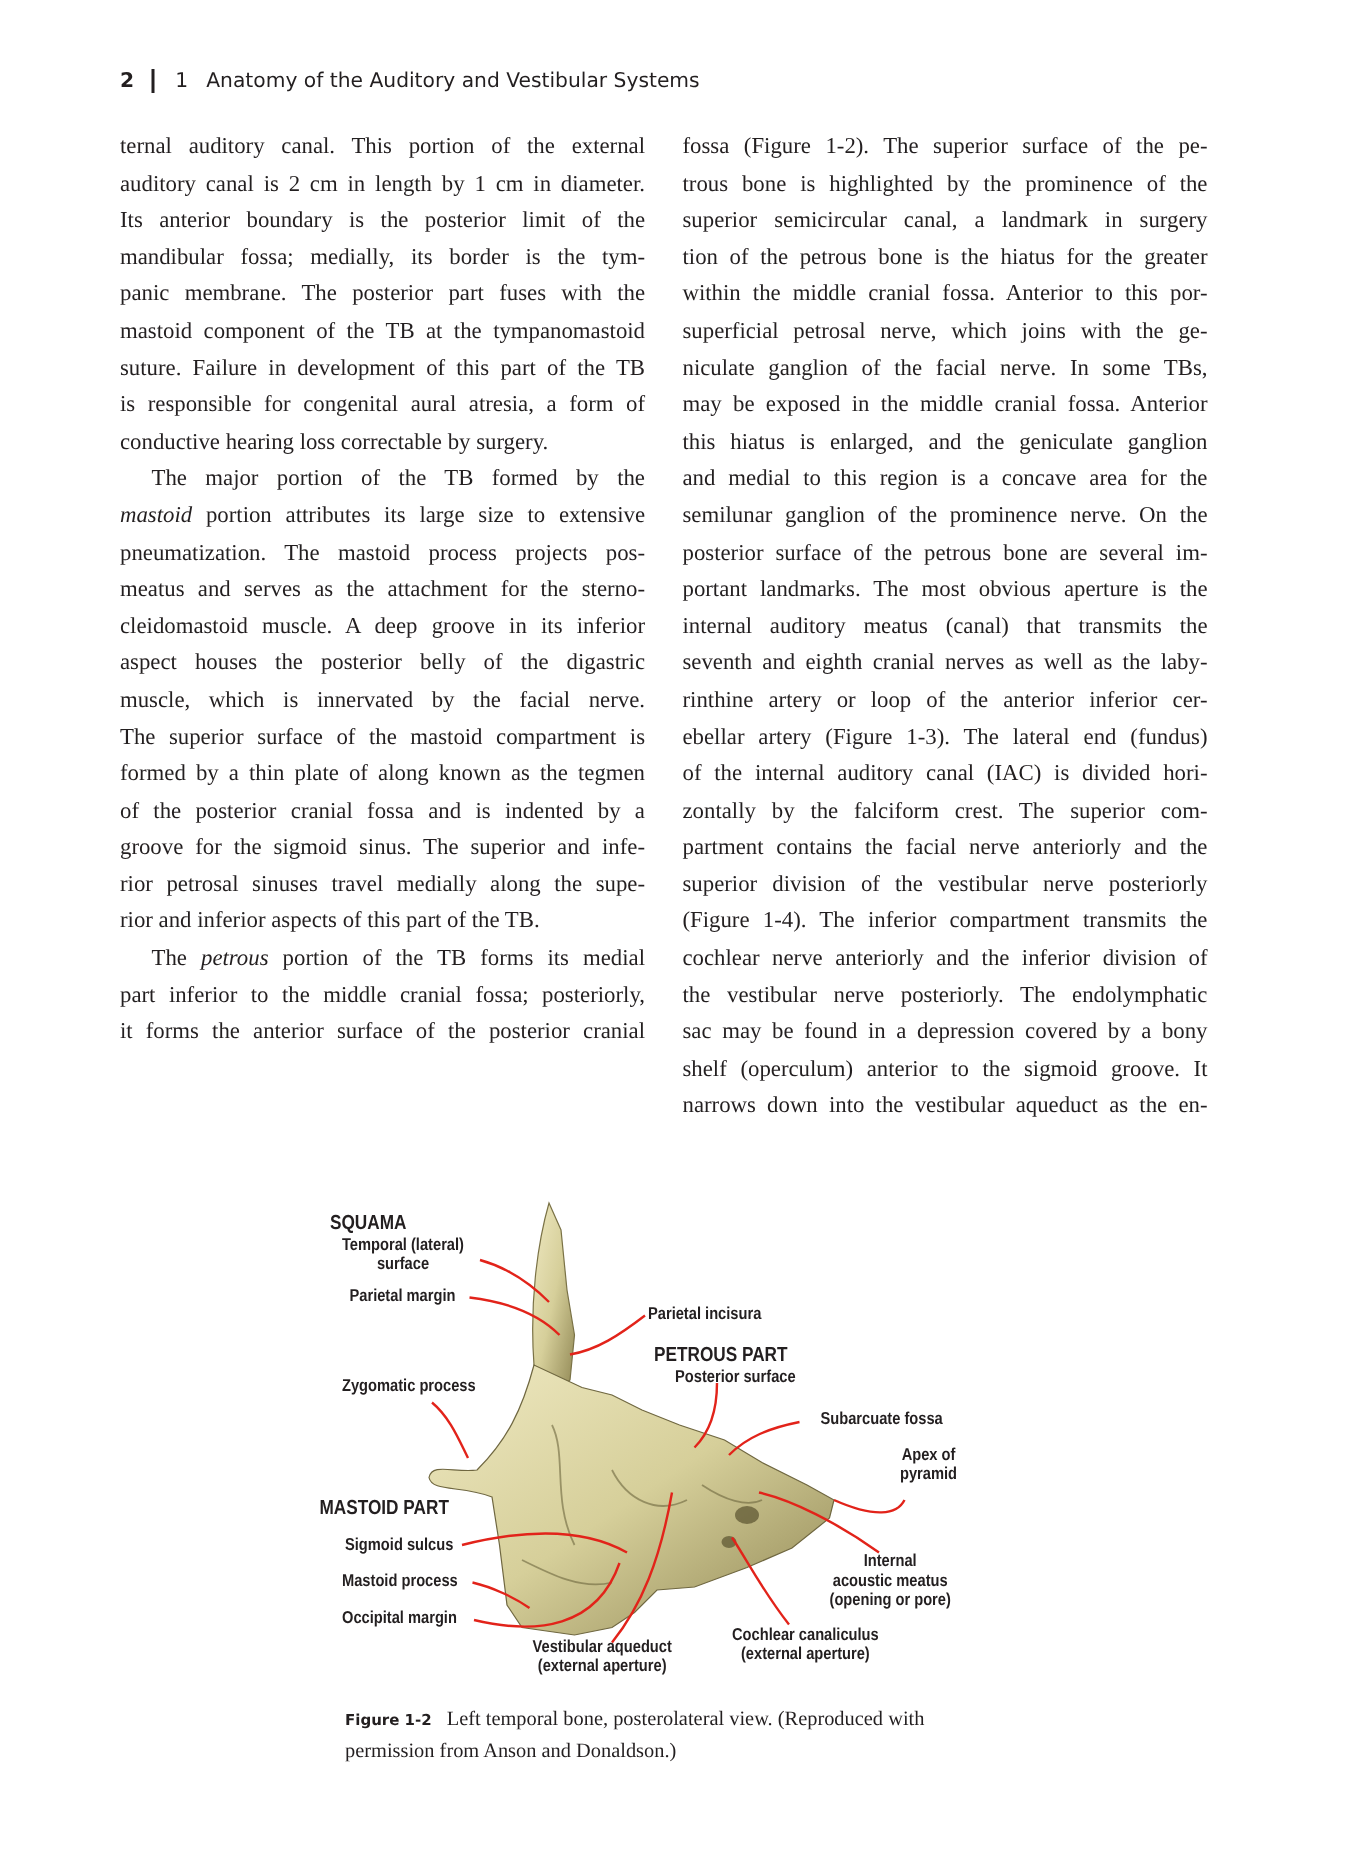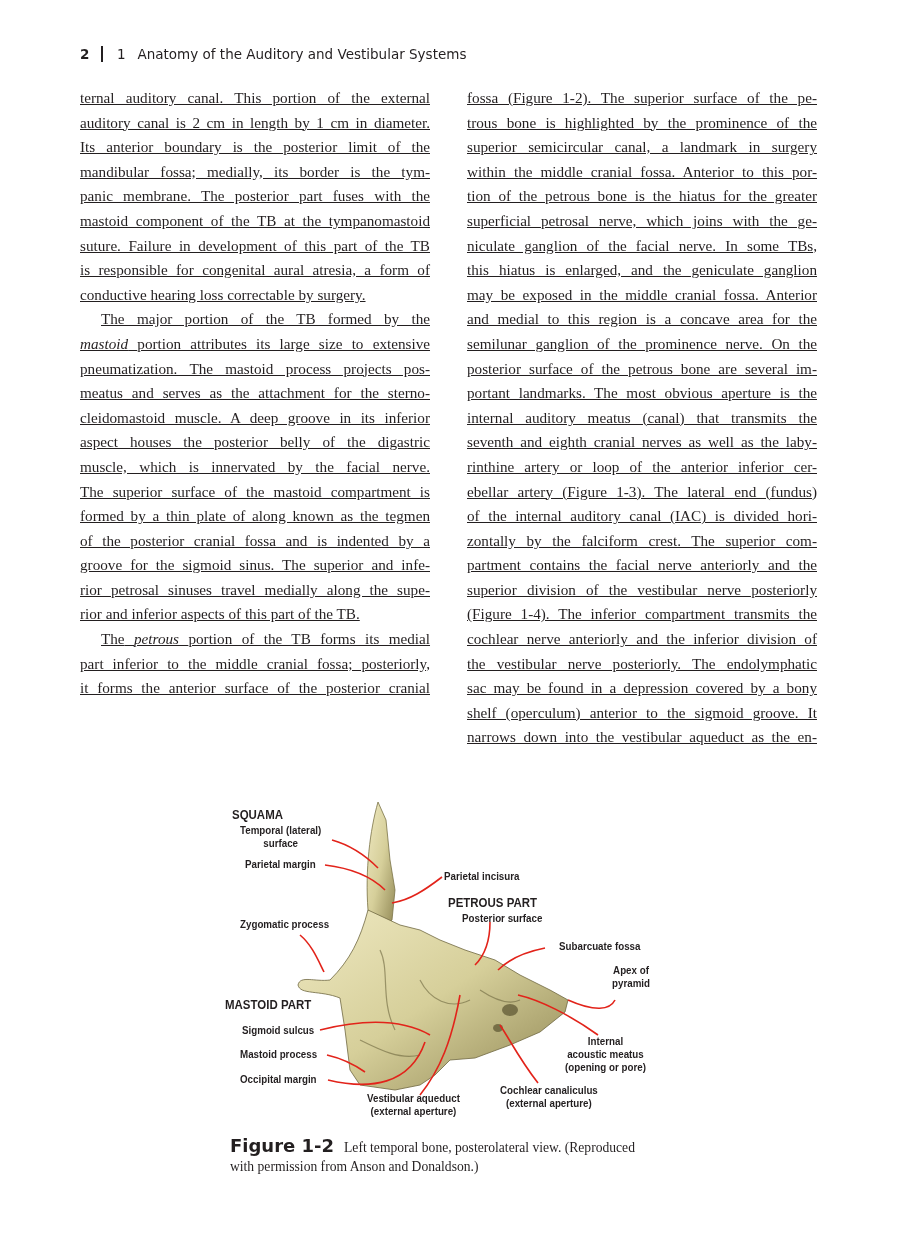--- a/index.html
+++ b/index.html
@@ -3,30 +3,30 @@
 <meta charset="utf-8">
 <style>
   html,body{margin:0;padding:0;background:#fff;}
   body{width:900px;height:1241px;position:relative;overflow:hidden;font-family:"Liberation Serif",serif;color:#231f20;}
   .header{position:absolute;left:80px;top:46px;font-family:"DejaVu Sans",sans-serif;font-size:13.5px;color:#231f20;display:flex;align-items:center;}
   .header .pnum{font-weight:bold;}
   .header .bar{display:inline-block;width:1.5px;height:16px;background:#231f20;margin:0 14px 0 12px;}
   .header .chap{margin-right:12px;}
   .col{position:absolute;top:86px;width:350px;font-size:15.2px;line-height:24.6px;text-align:justify;}
   .col.left{left:80px;}
-  .col.right{left:455px;margin-left:12px;}
-  .col span.line{display:block;text-align:justify;text-align-last:justify;white-space:nowrap;text-decoration:underline;}
+  .col.right{left:455px;}
+  .col span.line{display:block;text-align:justify;text-align-last:justify;white-space:nowrap;}
   .col span.line.last{text-align-last:left;}
-  .figure{position:absolute;left:220px;top:800px;width:450px;height:320px;}
+  .figure{position:absolute;left:208px;top:800px;width:450px;height:320px;}
   .figure svg{position:absolute;left:0;top:0;}
   .lbl{position:absolute;font-family:"Liberation Sans",sans-serif;font-weight:bold;font-size:11.5px;line-height:13px;color:#231f20;transform:scaleX(0.85);transform-origin:left top;white-space:nowrap;}
   .lbl.head{font-size:13.5px;}
   .lbl.c{text-align:center;}
   .caption{position:absolute;left:230px;top:1136px;width:425px;font-size:13.6px;line-height:19px;}
-  .caption .fig-label{font-family:"DejaVu Sans",sans-serif;font-weight:bold;font-size:18px;margin-right:10px;text-align:right;}
+  .caption .fig-label{font-family:"DejaVu Sans",sans-serif;font-weight:bold;font-size:10px;margin-right:10px;text-align:right;}
 </style>
 </head>
 <body>
 
 <div class="header">
   <span class="pnum">2</span>
   <span class="bar"></span>
   <span class="chap">1</span>
   <span>Anatomy of the Auditory and Vestibular Systems</span>
 </div>
@@ -56,26 +56,26 @@
   <span class="line last">rior and inferior aspects of this part of the TB.</span>
   <span class="line" style="padding-left:21px;"><span>The</span> <i>petrous</i> <span>portion of the TB forms its medial</span></span>
   <span class="line">part inferior to the middle cranial fossa; posteriorly,</span>
   <span class="line">it forms the anterior surface of the posterior cranial</span>
 </div>
 
 <div class="col right">
   <span class="line">fossa (Figure 1-2). The superior surface of the pe-</span>
   <span class="line">trous bone is highlighted by the prominence of the</span>
   <span class="line">superior semicircular canal, a landmark in surgery</span>
+  <span class="line">tion of the petrous bone is the hiatus for the greater</span>
   <span class="line">within the middle cranial fossa. Anterior to this por-</span>
-  <span class="line">tion of the petrous bone is the hiatus for the greater</span>
   <span class="line">superficial petrosal nerve, which joins with the ge-</span>
   <span class="line">niculate ganglion of the facial nerve. In some TBs,</span>
+  <span class="line">may be exposed in the middle cranial fossa. Anterior</span>
   <span class="line">this hiatus is enlarged, and the geniculate ganglion</span>
-  <span class="line">may be exposed in the middle cranial fossa. Anterior</span>
   <span class="line">and medial to this region is a concave area for the</span>
   <span class="line">semilunar ganglion of the prominence nerve. On the</span>
   <span class="line">posterior surface of the petrous bone are several im-</span>
   <span class="line">portant landmarks. The most obvious aperture is the</span>
   <span class="line">internal auditory meatus (canal) that transmits the</span>
   <span class="line">seventh and eighth cranial nerves as well as the laby-</span>
   <span class="line">rinthine artery or loop of the anterior inferior cer-</span>
   <span class="line">ebellar artery (Figure 1-3). The lateral end (fundus)</span>
   <span class="line">of the internal auditory canal (IAC) is divided hori-</span>
   <span class="line">zontally by the falciform crest. The superior com-</span>

